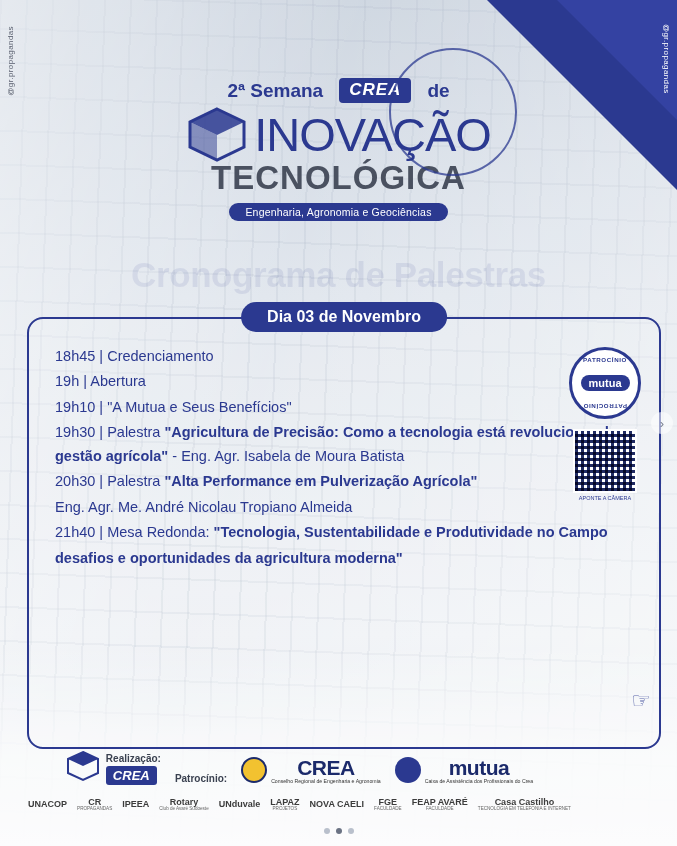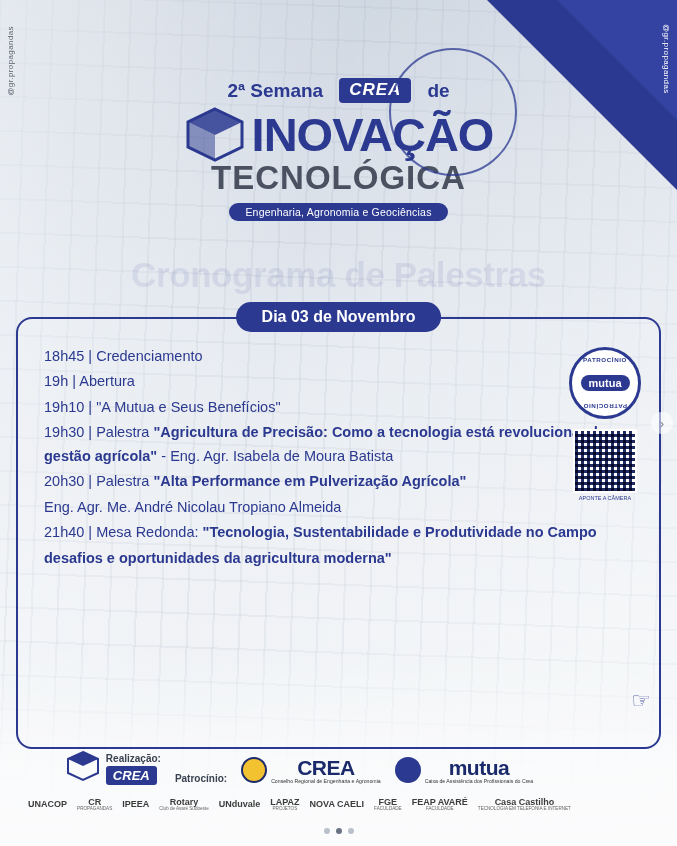--- a/index.html
+++ b/index.html
@@ -71,21 +71,21 @@
   .inov-row {
     display: flex; align-items: center; justify-content: center;
     gap: 6px; margin-top: 2px;
   }
   .cube {
     width: 62px; height: 58px;
     position: relative;
   }
   .cube svg { display: block; }
   .inov-text {
-    font-size: 47px; font-weight: 700; color: #2b3990;
+    font-size: 47px; font-weight: 400; color: #2b3990;
     letter-spacing: -1px; line-height: 1;
   }
   .tec-text {
     font-size: 33px; font-weight: 700; color: #4a5160;
     letter-spacing: 1px; margin-top: -4px;
   }
   .sub-pill {
     display: inline-block; margin-top: 6px;
     background: #2b3990; color: #fff; font-size: 10.5px; font-weight: 400;
     border-radius: 11px; padding: 3px 16px; letter-spacing: .2px;
@@ -99,21 +99,21 @@
   
   .main-title {
     text-align: center; margin-top: 34px;
     font-size: 35px; font-weight: 700; color: #2b3990;
     letter-spacing: -.4px;
   }
 
   
   .card {
     position: relative;
-    margin: 22px 16px 0 16px;
+    margin: 22px 16px 0 27px;
     border: 2px solid #2b3990;
     border-radius: 16px;
     height: 432px;
     background: rgba(255,255,255,0.12);
   }
   .day-pill {
     position: absolute; top: -17px; left: 50%; transform: translateX(-50%);
     background: #2b3990; color: #fff; font-weight: 700; font-size: 16px;
     border-radius: 16px; padding: 6px 26px; white-space: nowrap;
   }

